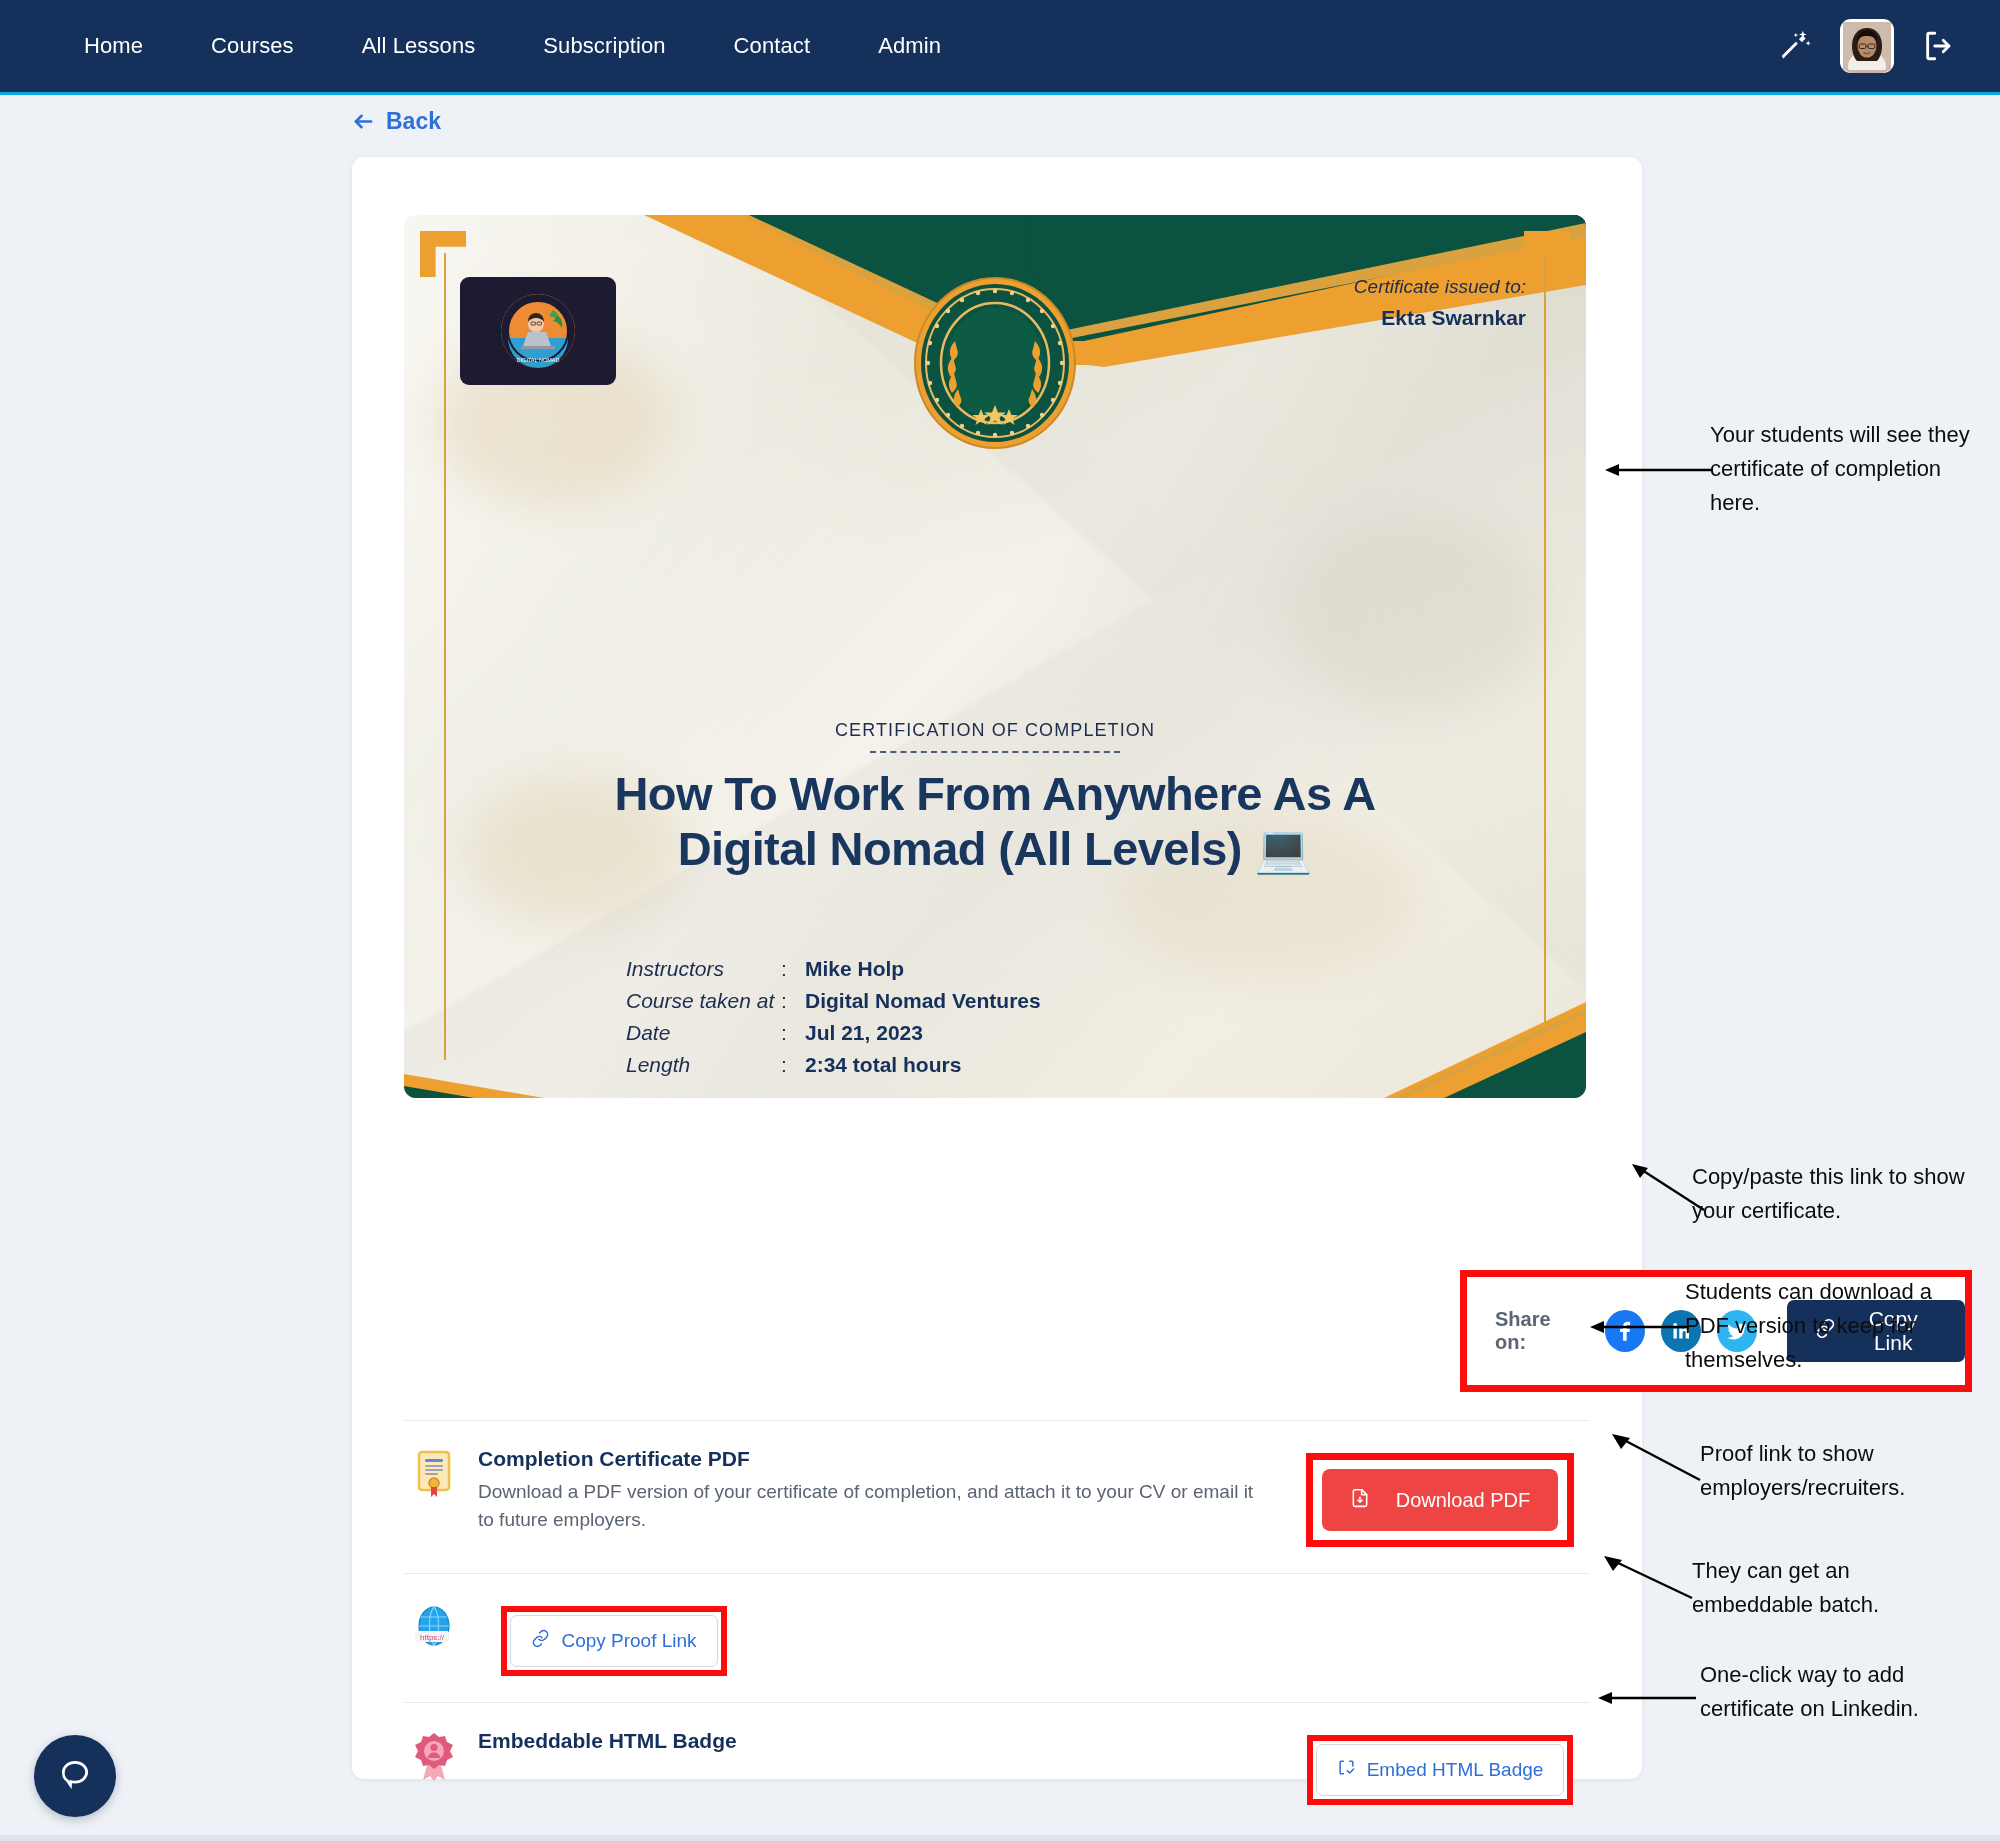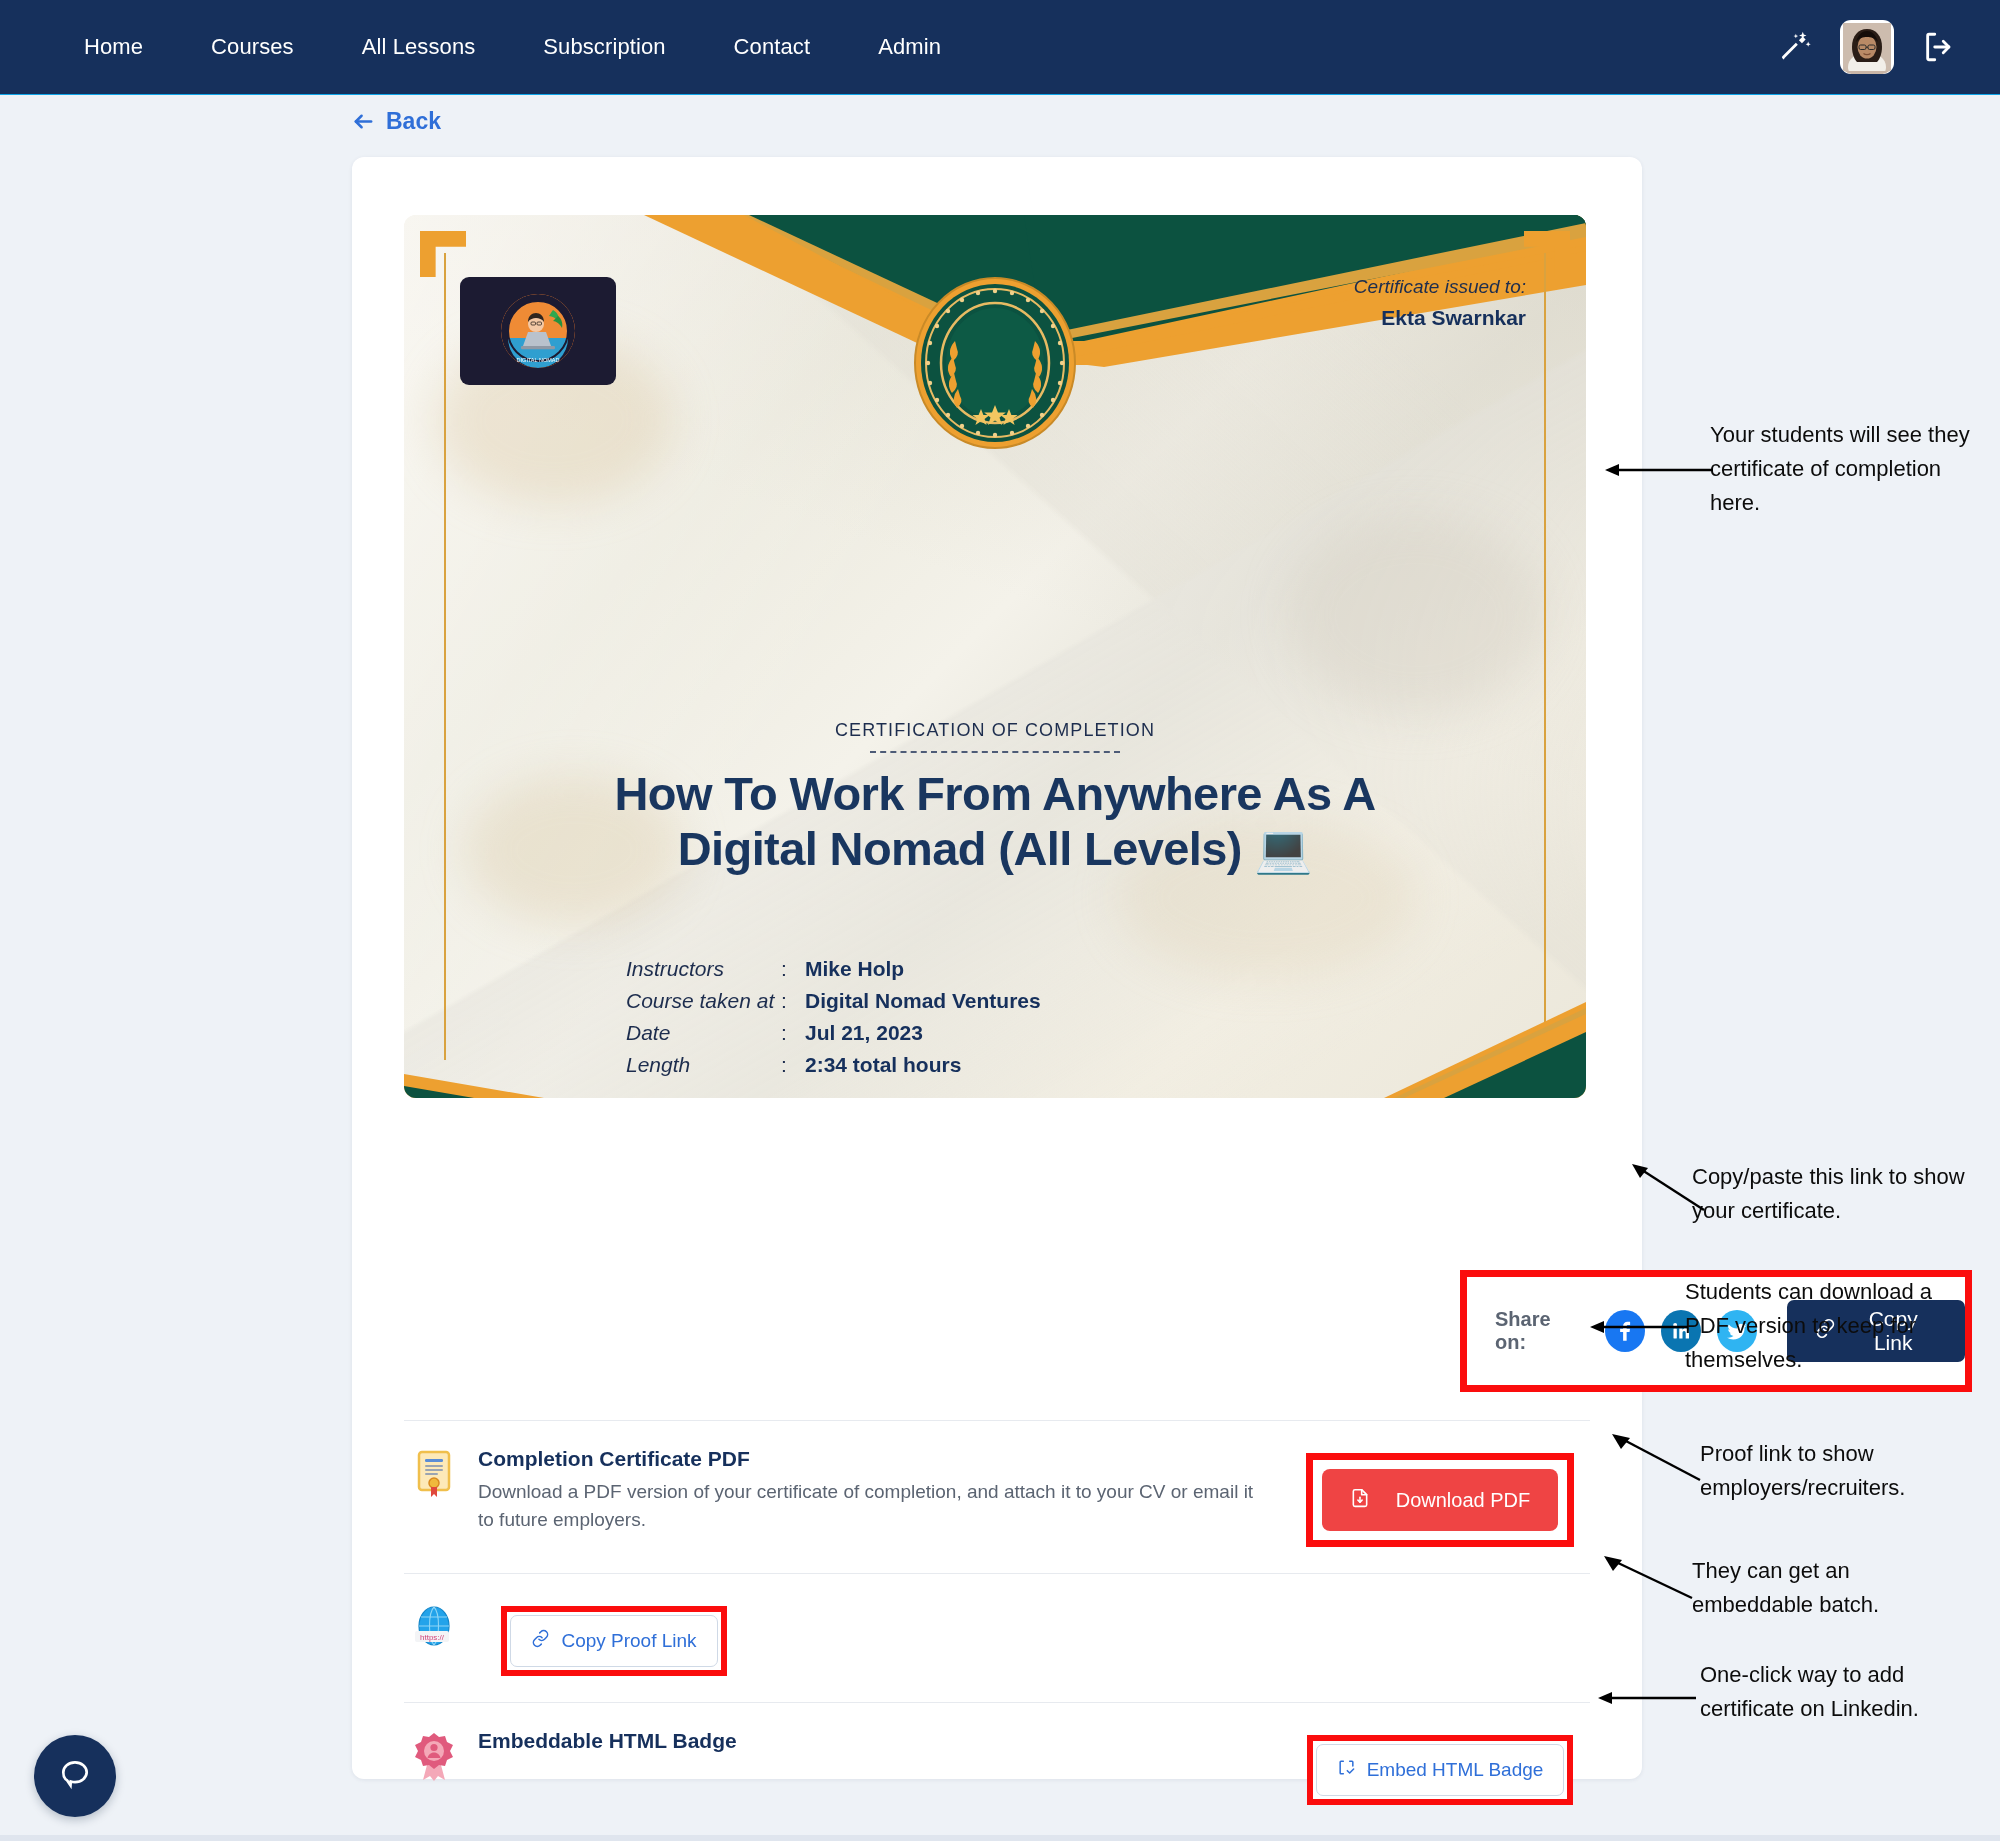--- a/index.html
+++ b/index.html
@@ -9,21 +9,21 @@
     background: #eef2f7;
     overflow: hidden;
   }
   .page { position: relative; width: 2000px; height: 1841px; background: #eef2f7; }
 
   
   .navbar {
     position: absolute; top: 0; left: 0; width: 2000px; height: 95px;
     background: #16305c;
     display: flex; align-items: center;
-    border-bottom: 1px solid #0ea5e9;
+    border-bottom: 3px solid #0ea5e9;
   }
   .nav-links { display: flex; align-items: center; margin-left: 50px; gap: 0; }
   .nav-link {
     color: #ffffff; font-size: 22px; font-weight: 400;
     padding: 10px 34px; text-decoration: none; white-space: nowrap;
     letter-spacing: .1px;
   }
   .nav-right { margin-left: auto; display: flex; align-items: center; gap: 28px; margin-right: 44px; }
   .wand-icon { width: 34px; height: 34px; display: block; }
   .avatar {

